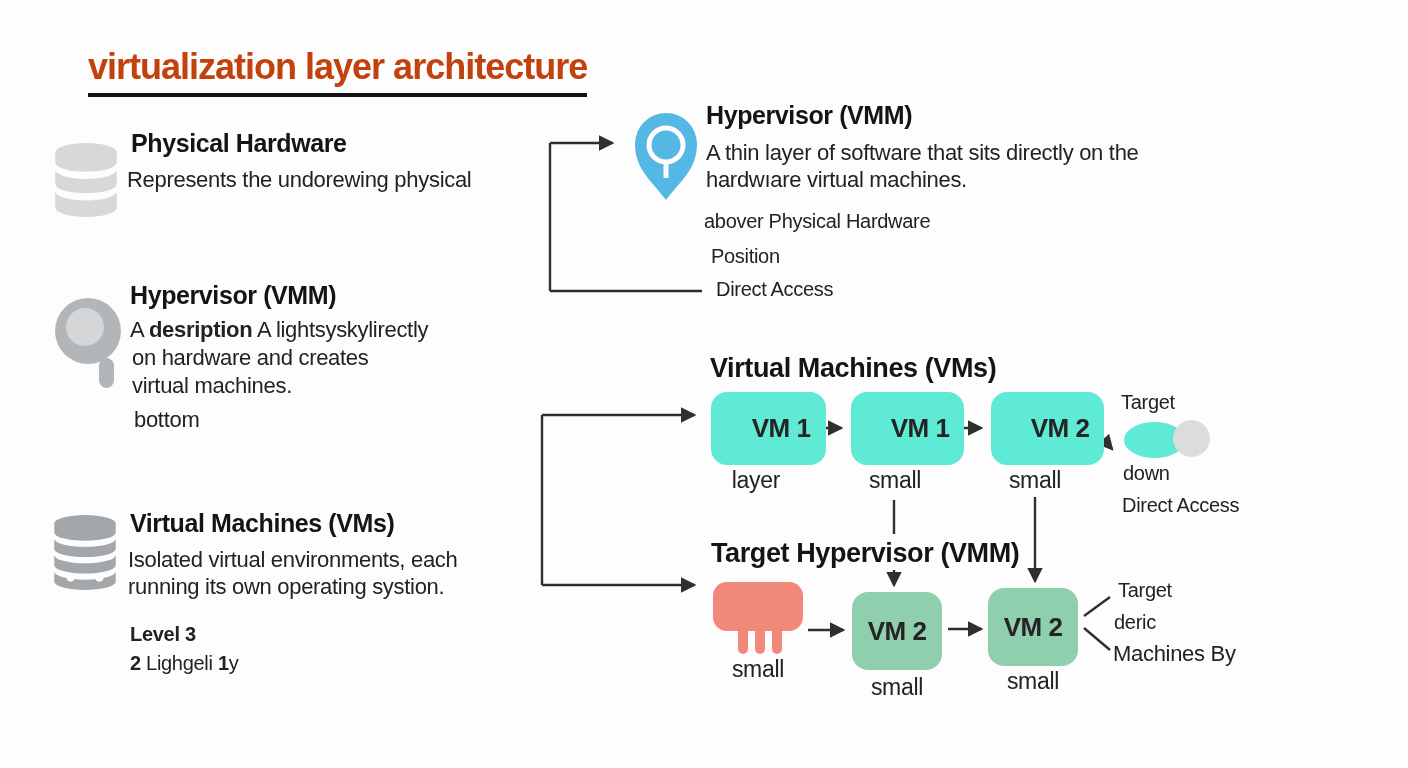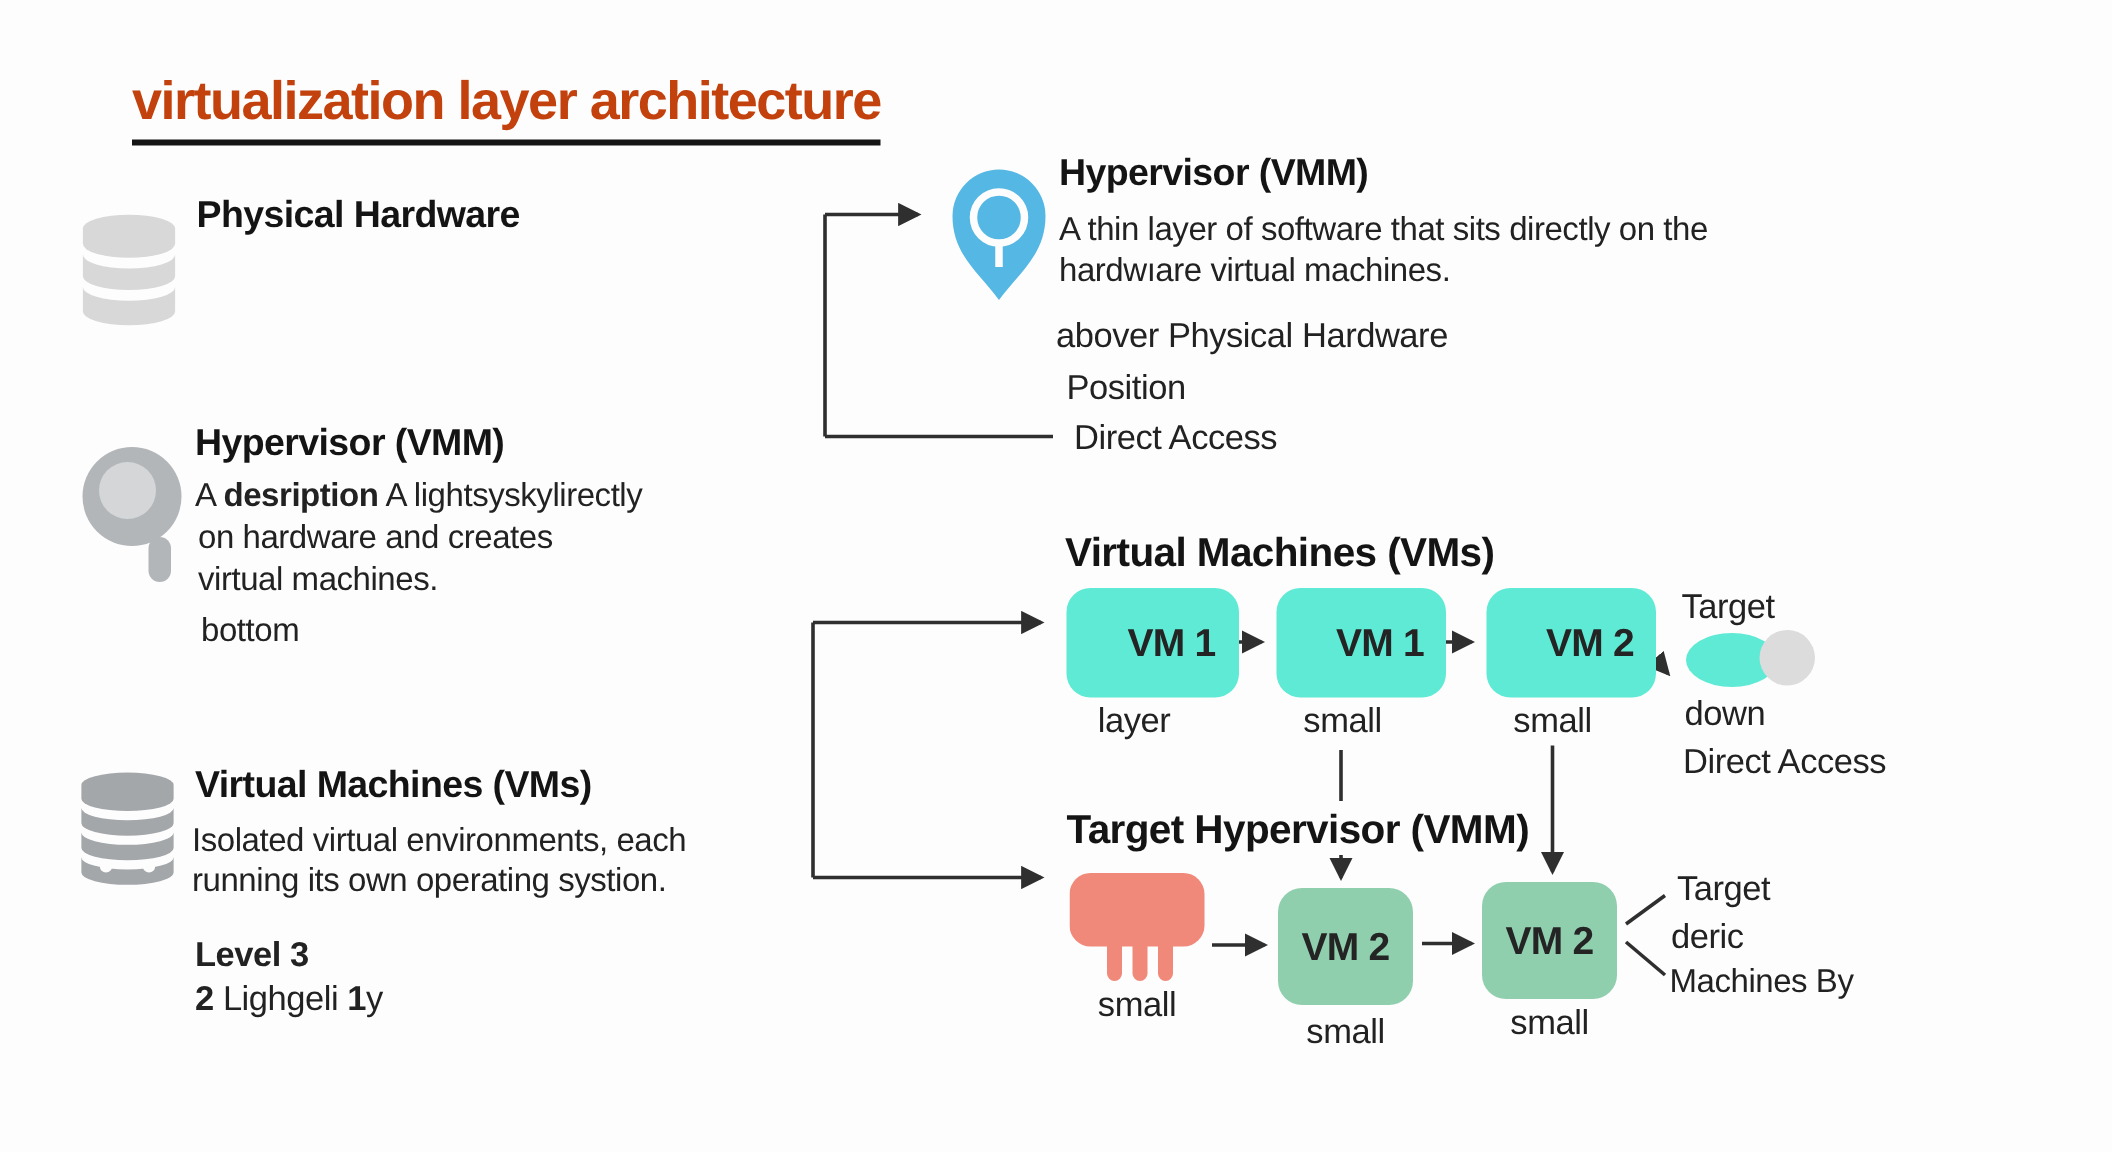--- a/index.html
+++ b/index.html
@@ -4,21 +4,21 @@
 <style>
   html,body{margin:0;padding:0;background:#fff;}
   #canvas{
     position:relative;width:1408px;height:768px;background:#fdfdfd;
     font-family:"Liberation Sans",sans-serif;color:#1a1a1a;overflow:hidden;
   }
   .abs{position:absolute;}
   .h1{font-size:36px;font-weight:bold;letter-spacing:-1px;border-bottom:4px solid #141414;padding-bottom:5px;color:#c2410c;}
   .sec-title{font-size:25px;font-weight:bold;letter-spacing:-0.4px;color:#141414;white-space:nowrap;}
   .body-txt{font-size:22px;letter-spacing:-0.3px;color:#222;white-space:nowrap;}
-  .note-txt{font-size:23px;letter-spacing:-0.3px;color:#222;white-space:nowrap;}
+  .note-txt{font-size:20px;letter-spacing:-0.3px;color:#222;white-space:nowrap;}
   .caption{font-size:23px;letter-spacing:-0.3px;color:#222;text-align:center;}
   .vm-box{
     border-radius:16px;display:flex;align-items:center;justify-content:center;
     font-weight:bold;font-size:26px;color:#242424;letter-spacing:-0.5px;
   }
   .salmon{background:#5eead4;padding-left:25px;}
   .green{background:#90cfae;}
   .circle{border-radius:50%;}
   svg{display:block;}
   .bold{font-weight:bold;}
@@ -64,20 +64,21 @@
   <div class="abs h1" style="left:88px;top:46px;">virtualization layer architecture</div>
 
   <svg class="abs" style="left:53px;top:139px;" width="66" height="82" viewBox="0 0 64 80">
     <g fill="#d8d8d8">
       <path d="M2 13 A30 9 0 0 1 62 13 L62 23 A30 9 0 0 1 2 23 Z"></path>
       <path d="M2 30 A30 9 0 0 0 62 30 L62 44 A30 9 0 0 1 2 44 Z"></path>
       <path d="M2 51 A30 9 0 0 0 62 51 L62 67 A30 9 0 0 1 2 67 Z"></path>
     </g>
   </svg>
   <div class="abs sec-title" style="left:131px;top:129px;">Physical Hardware</div>
+  <div class="abs body-txt" style="left:127px;top:167px;">Represents the undorewing physical</div>
 
   <svg class="abs" style="left:52px;top:296px;" width="76" height="96" viewBox="0 0 76 96">
     <circle cx="36" cy="35" r="33" fill="#b3b6b9"></circle>
     <circle cx="33" cy="31" r="19" fill="#d4d6d7"></circle>
     <rect x="47" y="62" width="15" height="30" rx="7.5" fill="#b3b6b9"></rect>
   </svg>
   <div class="abs sec-title" style="left:130px;top:281px;">Hypervisor (VMM)</div>
   <div class="abs body-txt" style="left:132px;top:345px;">on hardware and creates</div>
   <div class="abs body-txt" style="left:130px;top:317px;">
     <span>A </span><span class="bold">desription</span><span> A lightsyskylirectly</span>

